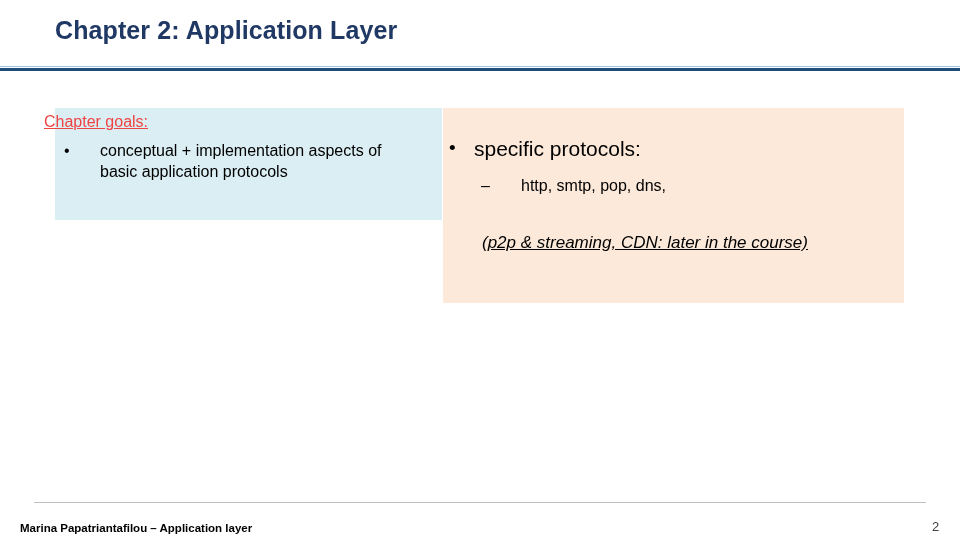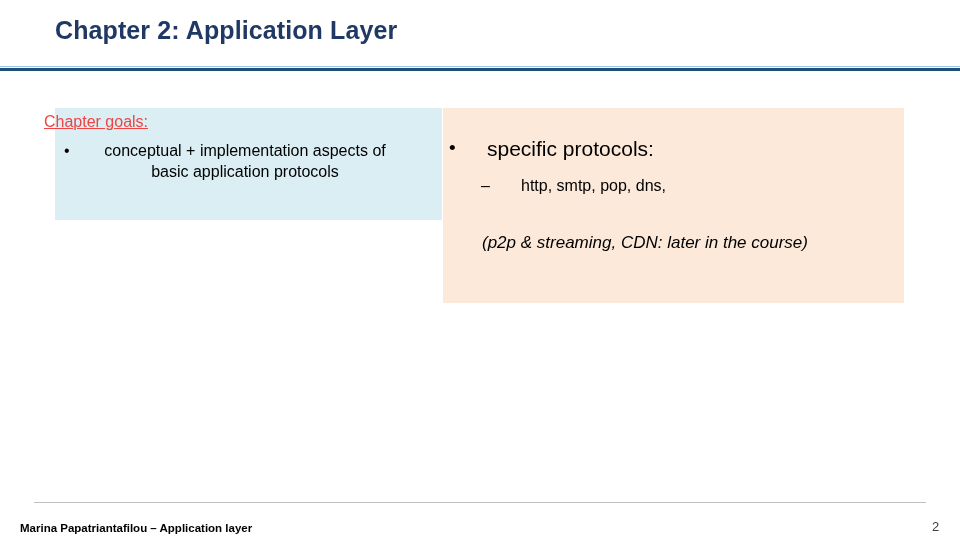--- a/index.html
+++ b/index.html
@@ -82,21 +82,20 @@
   }
   .left-bullet .bul {
     position: absolute;
     left: 4px;
     top: 0;
     font-size: 16px;
   }
   .left-bullet .txt {
     display: block;
     margin-left: 40px;
-    text-align: center;
   }
 
   
   .right-box {
     position: absolute;
     left: 443px;
     top: 108px;
     width: 461px;
     height: 195px;
     background: #fce9d9;
@@ -111,21 +110,21 @@
     line-height: 1.25;
   }
   .right-bullet .bul {
     position: absolute;
     left: 0px;
     top: 0;
     font-size: 19px;
   }
   .right-bullet .txt {
     display: block;
-    margin-left: 38px;
+    margin-left: 25px;
   }
 
   .right-subbullet {
     position: absolute;
     left: 481px;
     top: 176px;
     width: 420px;
     font-size: 16px;
     color: #000000;
     line-height: 1.3;
@@ -142,20 +141,21 @@
 
   .right-note {
     position: absolute;
     left: 482px;
     top: 232px;
     width: 400px;
     font-size: 17px;
     font-style: italic;
     color: #000000;
     line-height: 1.32;
+    text-decoration: underline;
   }
 
   
   .footer-rule {
     position: absolute;
     left: 34px;
     top: 502px;
     width: 892px;
     height: 1px;
     background: #bfbfbf;

